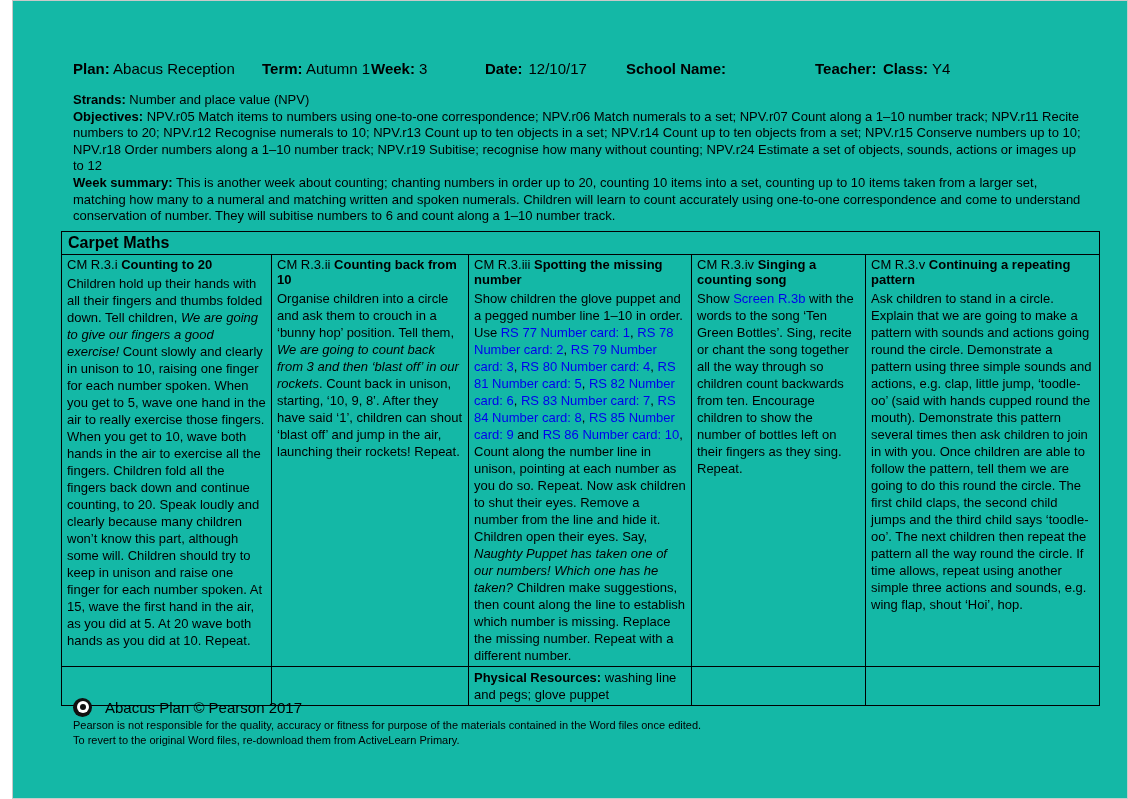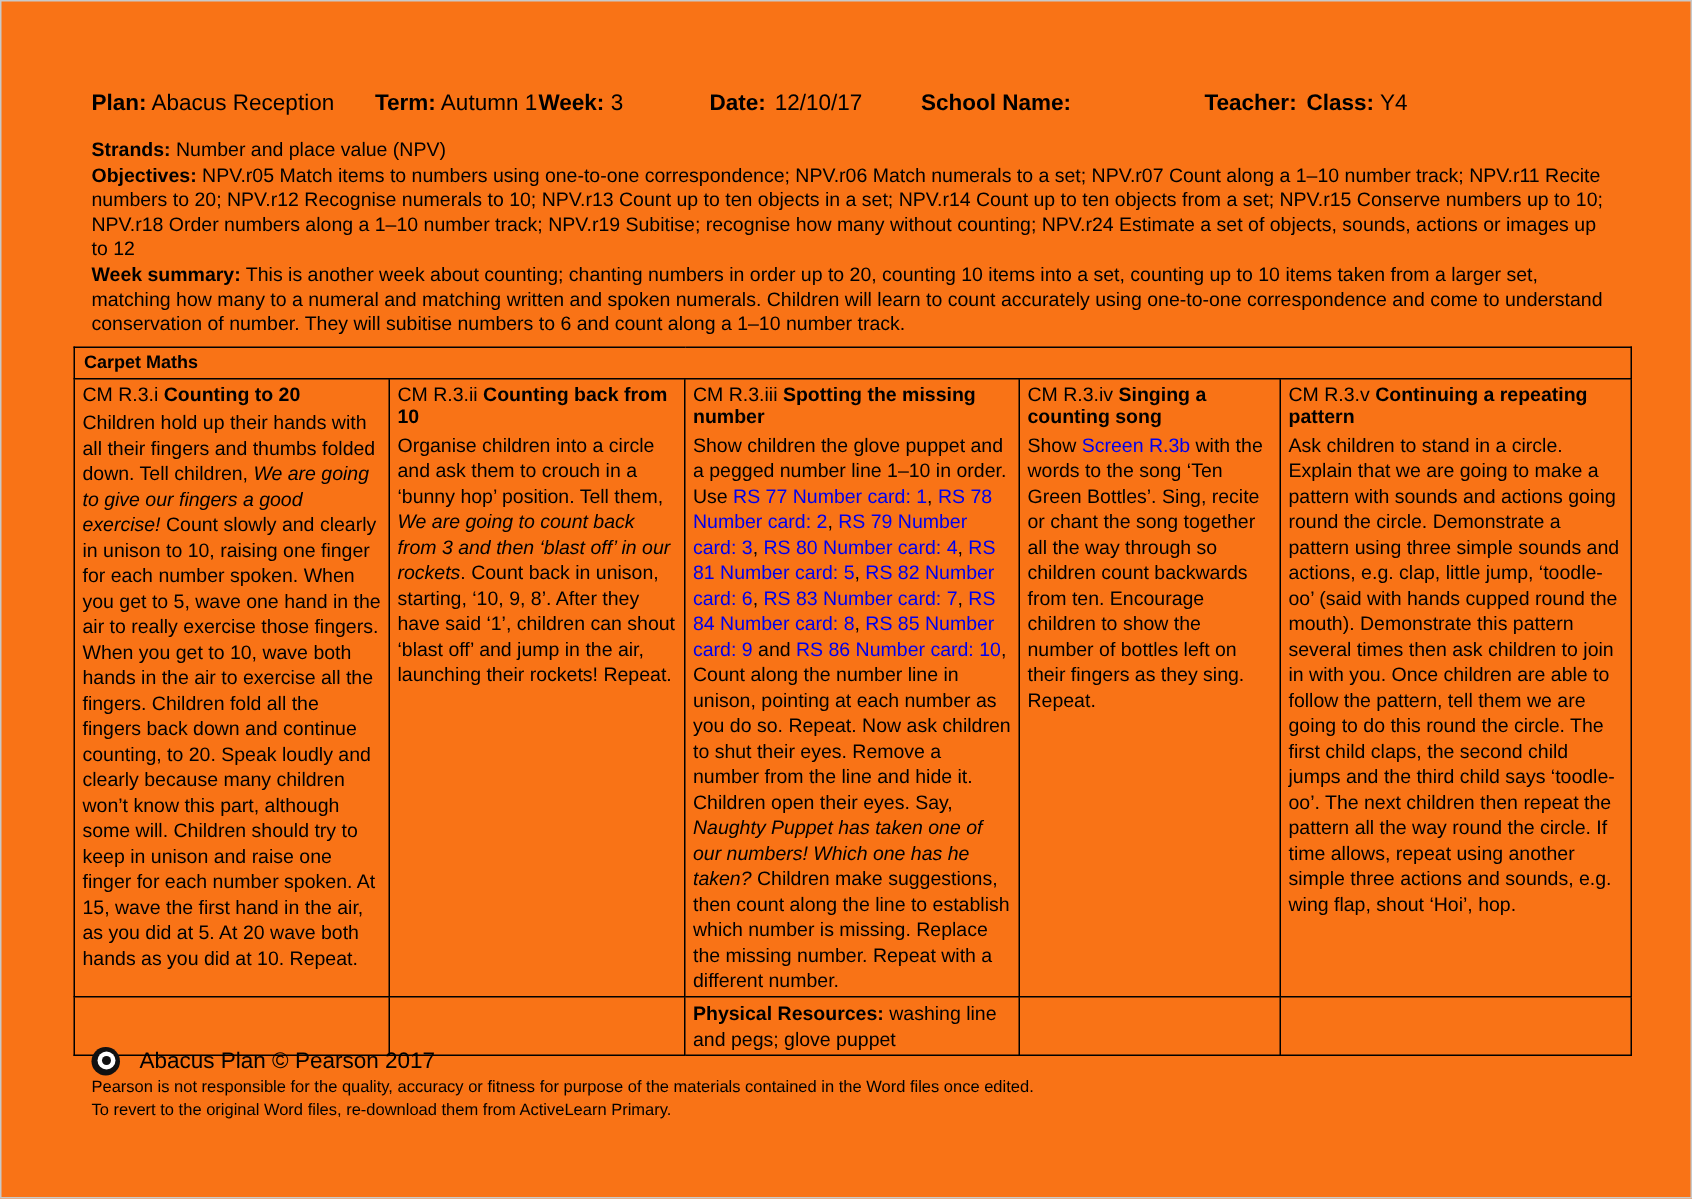--- a/index.html
+++ b/index.html
@@ -7,22 +7,23 @@
   body {
     width: 1128px; height: 799px;
     background: #fff;
     font-family: "Liberation Sans", sans-serif;
     color: #000;
     position: relative;
   }
   .page {
     position: absolute; inset: 0;
     border: 1px solid #c9c9c9;
-    background: #f97316;
+    background: #14b8a6;
     overflow: hidden;
+    margin-left: 12px;
   }
 
   
   .doc-header { position: absolute; top: 59px; left: 0; right: 0; height: 20px; font-size: 15px; }
   .hf { position: absolute; top: 0; white-space: nowrap; }
   .hf b { font-weight: bold; }
   .hf-plan    { left: 60px; }
   .hf-term    { left: 249px; }
   .hf-week    { left: 358px; }
   .hf-date    { left: 472px; }
@@ -36,21 +37,21 @@
   .summary p { margin: 0; }
   .summary b { font-weight: bold; }
 
   
   .table-wrap { position: absolute; top: 230px; left: 48px; width: 1038px; }
   table.plan {
     border-collapse: collapse; table-layout: fixed;
     width: 1038px; font-size: 13px;
   }
   table.plan td { border: 1.5px solid #000; vertical-align: top; padding: 2px 5px; }
-  tr.band td { font-weight: bold; font-size: 12px; height: 21px; padding: 2px 6px; }
+  tr.band td { font-weight: bold; font-size: 16px; height: 21px; padding: 2px 6px; }
   tr.content-row td { height: 390px; }
   tr.bottom-row td { height: 37px; }
   .cell-title { margin-bottom: 3px; }
   .cell-title strong { font-weight: bold; }
   .cell-body { line-height: 17px; }
   .cell-body em { font-style: italic; }
   .cell-body strong { font-weight: bold; }
   .link { color: #0000EE; cursor: pointer; }
 
   

